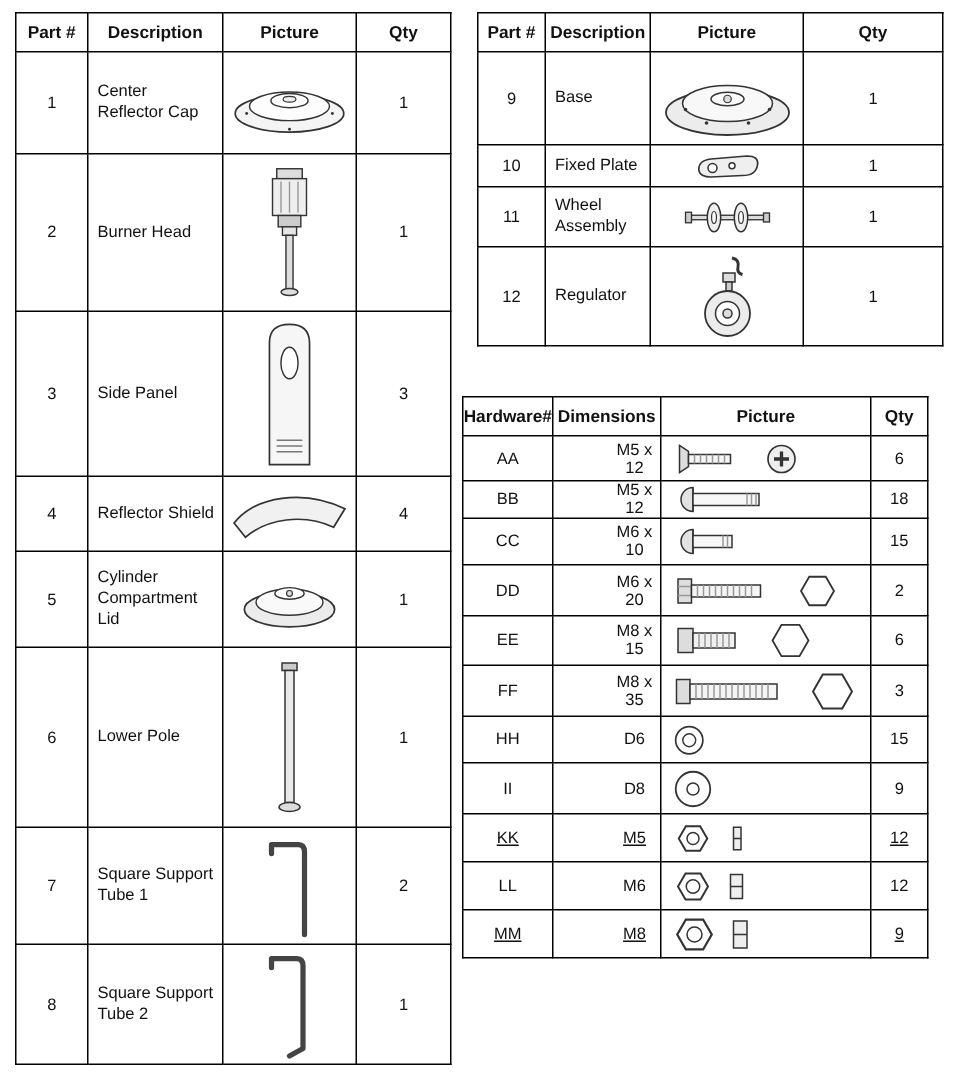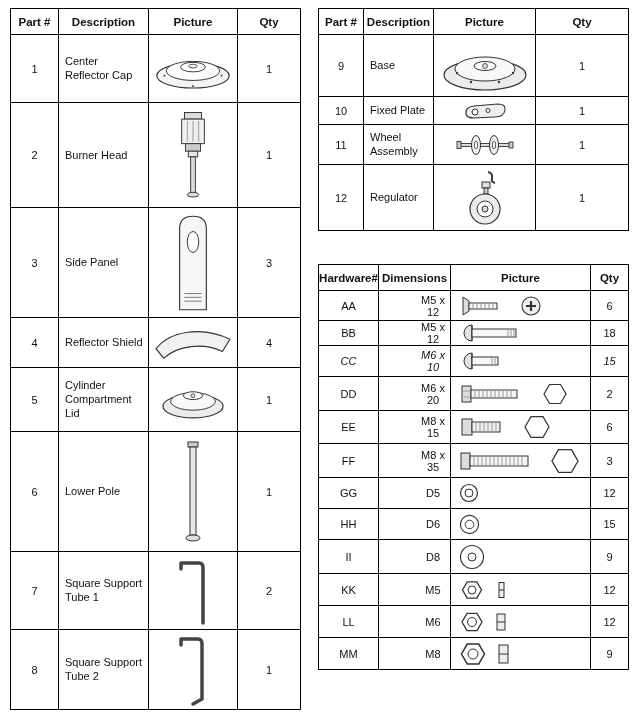--- a/index.html
+++ b/index.html
@@ -28,21 +28,21 @@
     font-size: 11.5px;
   }
   td { text-align: center; vertical-align: middle; }
   td.c-desc { text-align: left; padding: 3px 4px 2px 6px; line-height: 1.25; }
   td.c-dim  { text-align: center; padding-left: 37px; }
   td.c-pic  { text-align: center; }
   td.c-pic.hw { text-align: left; padding-left: 8px; }
   svg.pic { display: inline-block; vertical-align: middle; }
   #tbl-parts-left  { left: 10px;  top: 8px;   width: 290px; }
   #tbl-parts-right { left: 318px; top: 8px;   width: 310px; }
-  #tbl-hardware    { left: 318px; top: 264px; width: 310px; }
+  #tbl-hardware    { left: 308px; top: 264px; width: 310px; }
 </style>
 </head>
 <body>
 
 <svg width="0" height="0" style="position:absolute" aria-hidden="true">
 <defs>
   <symbol id="sym-reflector-cap-icon" viewBox="0 0 84 46">
     <ellipse cx="42" cy="30" rx="38" ry="13" fill="#f4f4f4" stroke="#333" stroke-width="1.2"></ellipse>
     <ellipse cx="42" cy="25" rx="28" ry="10" fill="#fdfdfd" stroke="#333" stroke-width="1"></ellipse>
     <ellipse cx="42" cy="21" rx="13" ry="5" fill="#fff" stroke="#333" stroke-width="1"></ellipse>
@@ -394,21 +394,21 @@
           <td class="c-qty">6</td>
         </tr>
         <tr style="height: 16px; margin-left: 23px;">
           <td class="c-num">BB</td>
           <td class="c-dim">M5 x 12</td>
           <td class="c-pic hw"><svg class="pic" width="110" height="20">
               <use href="#sym-round-bolt-long-icon"></use>
             </svg></td>
           <td class="c-qty">18</td>
         </tr>
-        <tr style="height: 31px; font-style: italic;">
+        <tr style="height: 31px;">
           <td class="c-num">CC</td>
           <td class="c-dim">M6 x 10</td>
           <td class="c-pic hw"><svg class="pic" width="88" height="20">
               <use href="#sym-round-bolt-short-icon"></use>
             </svg></td>
           <td class="c-qty">15</td>
         </tr>
         <tr style="height: 34px;">
           <td class="c-num">DD</td>
           <td class="c-dim">M6 x 20</td>
@@ -427,60 +427,52 @@
         </tr>
         <tr style="height: 34px;">
           <td class="c-num">FF</td>
           <td class="c-dim">M8 x 35</td>
           <td class="c-pic hw"><svg class="pic" width="128" height="28">
               <use href="#sym-hex-bolt-long-nut-icon"></use>
             </svg></td>
           <td class="c-qty">3</td>
         </tr>
         <tr style="height: 31px;">
-          <td class="c-num">GG</td>
-          <td class="c-dim">D5</td>
-          <td class="c-pic hw"><svg class="pic" width="20" height="20">
-              <use href="#sym-washer-small-icon"></use>
-            </svg></td>
-          <td class="c-qty">12</td>
-        </tr>
-        <tr style="height: 31px;">
           <td class="c-num">HH</td>
           <td class="c-dim">D6</td>
           <td class="c-pic hw"><svg class="pic" width="21" height="21">
               <use href="#sym-washer-medium-icon"></use>
             </svg></td>
           <td class="c-qty">15</td>
         </tr>
         <tr style="height: 34px;">
           <td class="c-num">II</td>
           <td class="c-dim">D8</td>
           <td class="c-pic hw"><svg class="pic" width="26" height="26">
               <use href="#sym-washer-large-icon"></use>
             </svg></td>
           <td class="c-qty">9</td>
         </tr>
-        <tr style="height: 32px;">
+        <tr style="height: 32px; text-decoration: underline;">
           <td class="c-num">KK</td>
           <td class="c-dim">M5</td>
           <td class="c-pic hw"><svg class="pic" width="54" height="22">
               <use href="#sym-nut-pin-small-icon"></use>
             </svg></td>
           <td class="c-qty">12</td>
         </tr>
         <tr style="height: 32px;">
           <td class="c-num">LL</td>
           <td class="c-dim">M6</td>
           <td class="c-pic hw"><svg class="pic" width="56" height="22">
               <use href="#sym-nut-spacer-icon"></use>
             </svg></td>
           <td class="c-qty">12</td>
         </tr>
-        <tr style="height: 32px;">
+        <tr style="height: 32px; text-decoration: underline;">
           <td class="c-num">MM</td>
           <td class="c-dim">M8</td>
           <td class="c-pic hw"><svg class="pic" width="60" height="24">
               <use href="#sym-nut-spacer-large-icon"></use>
             </svg></td>
           <td class="c-qty">9</td>
         </tr>
       </tbody>
   </table>
 

